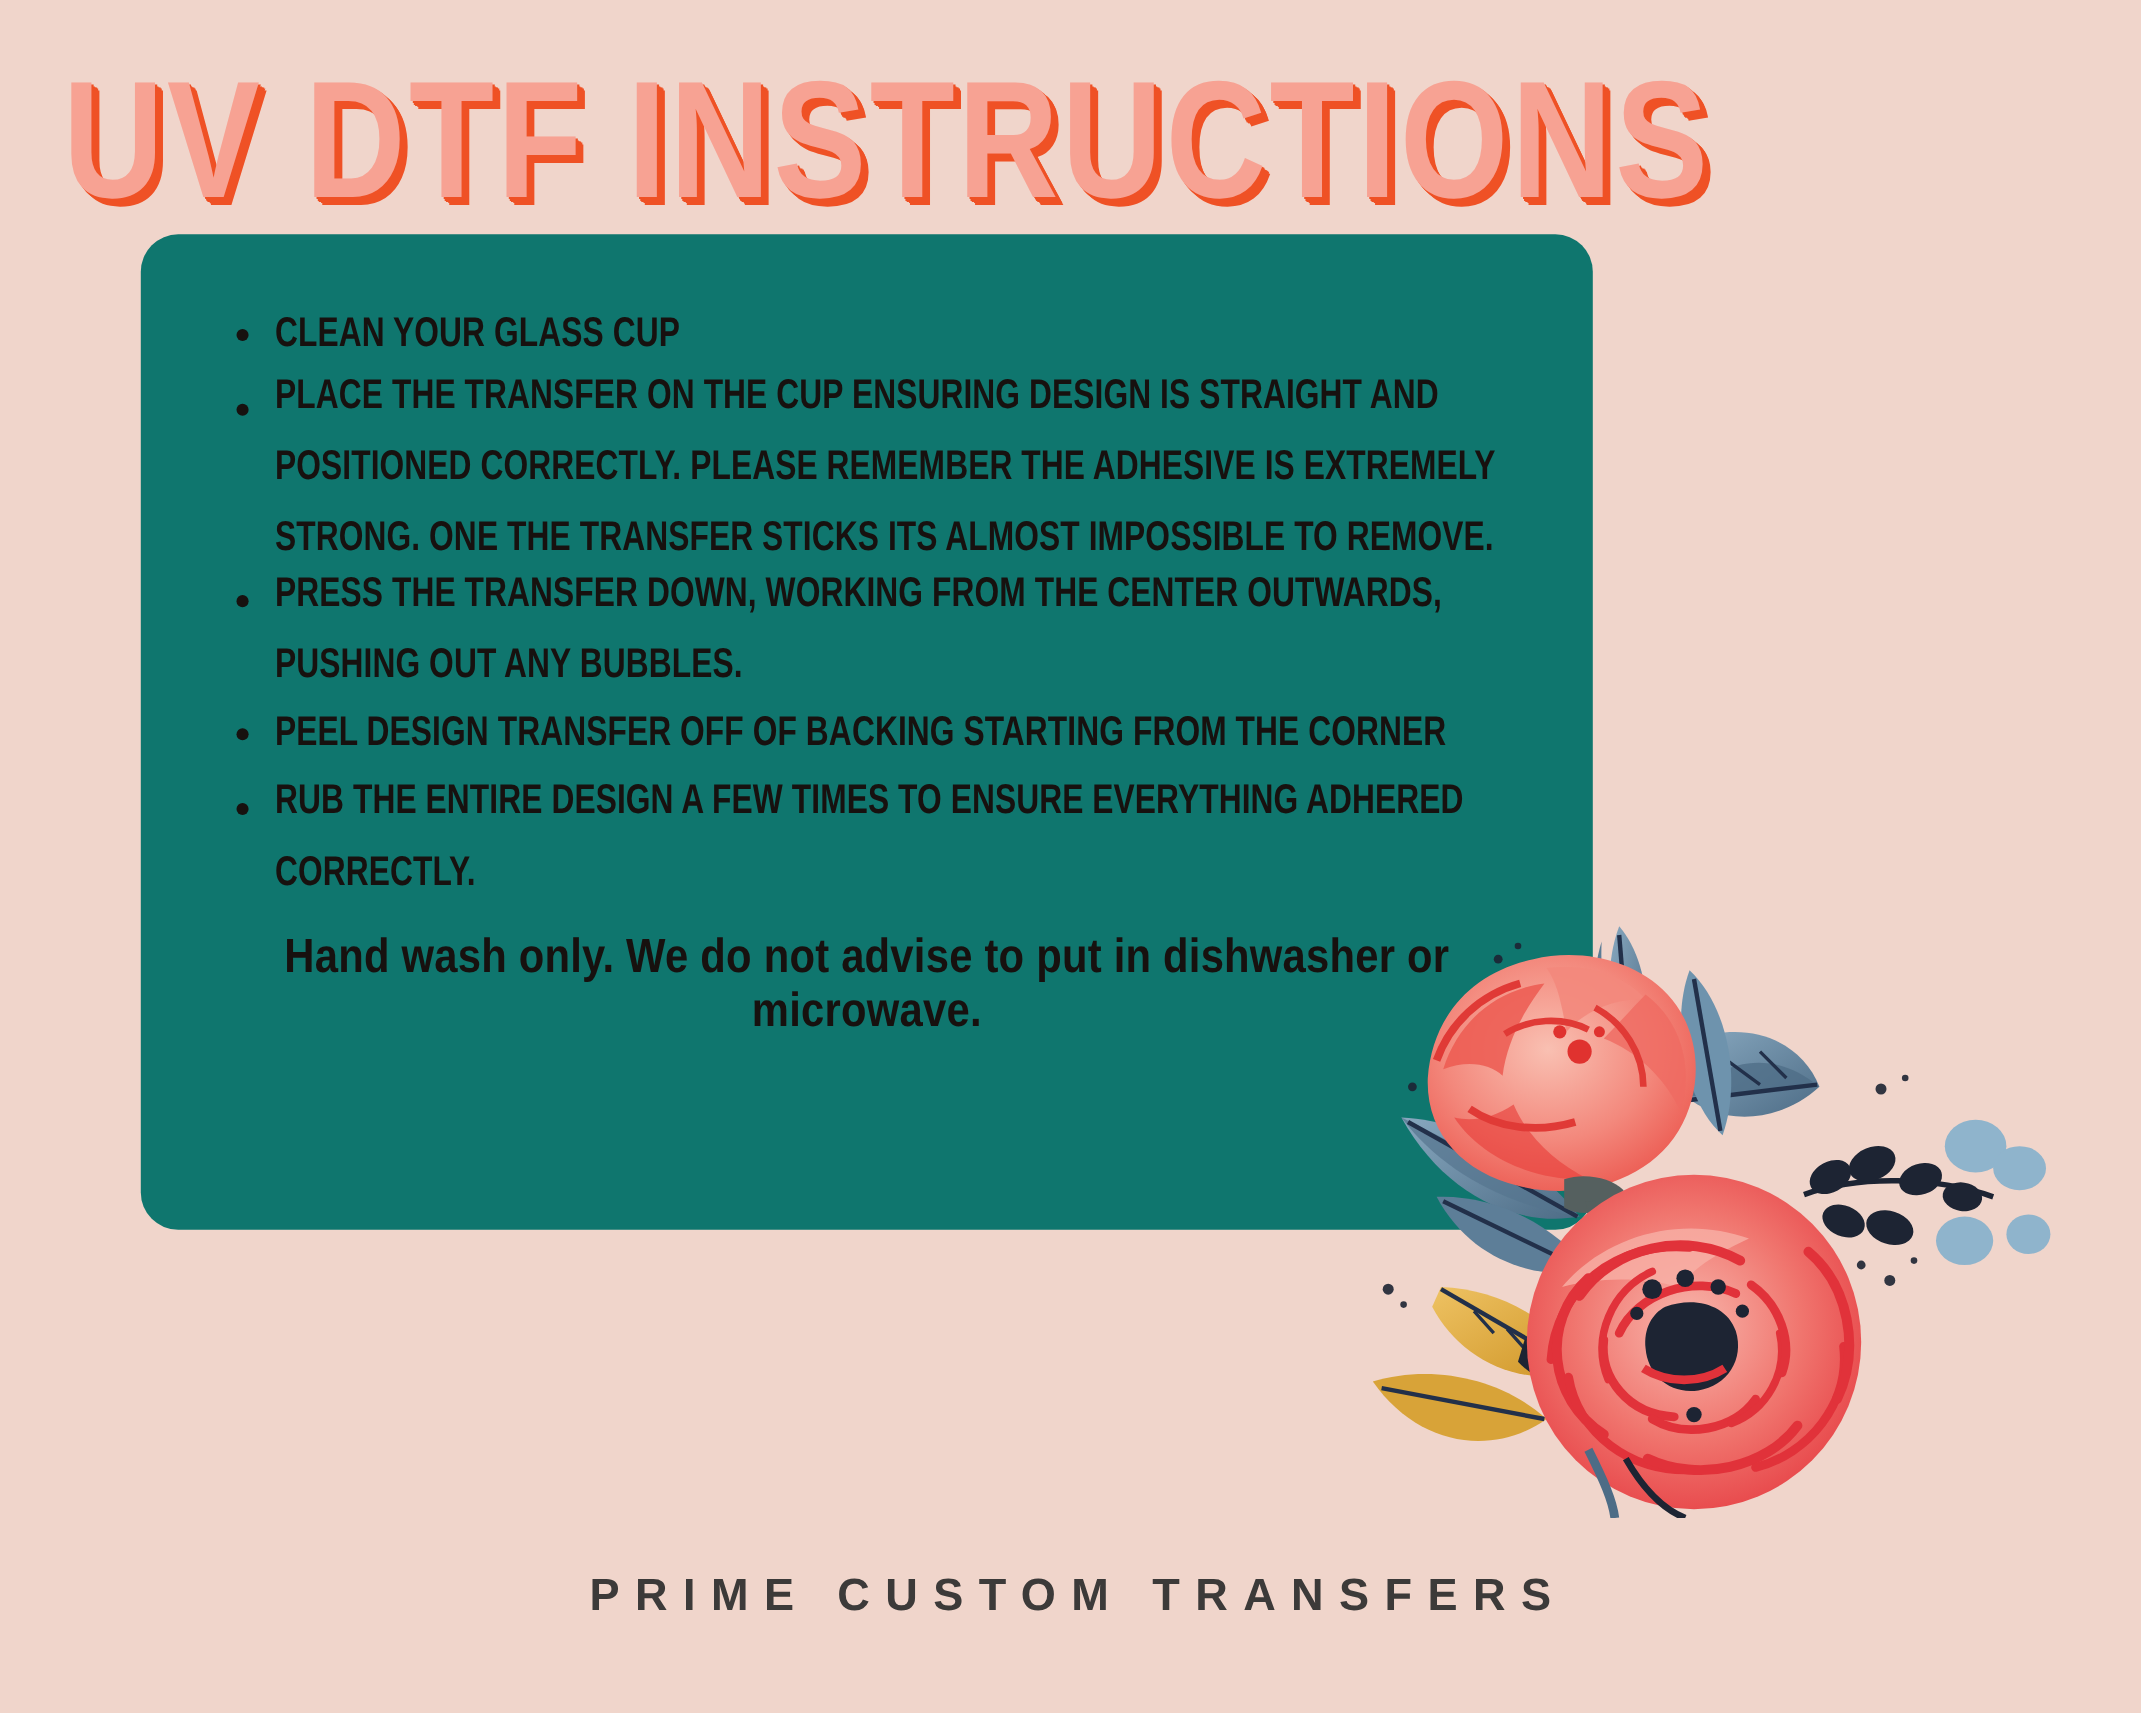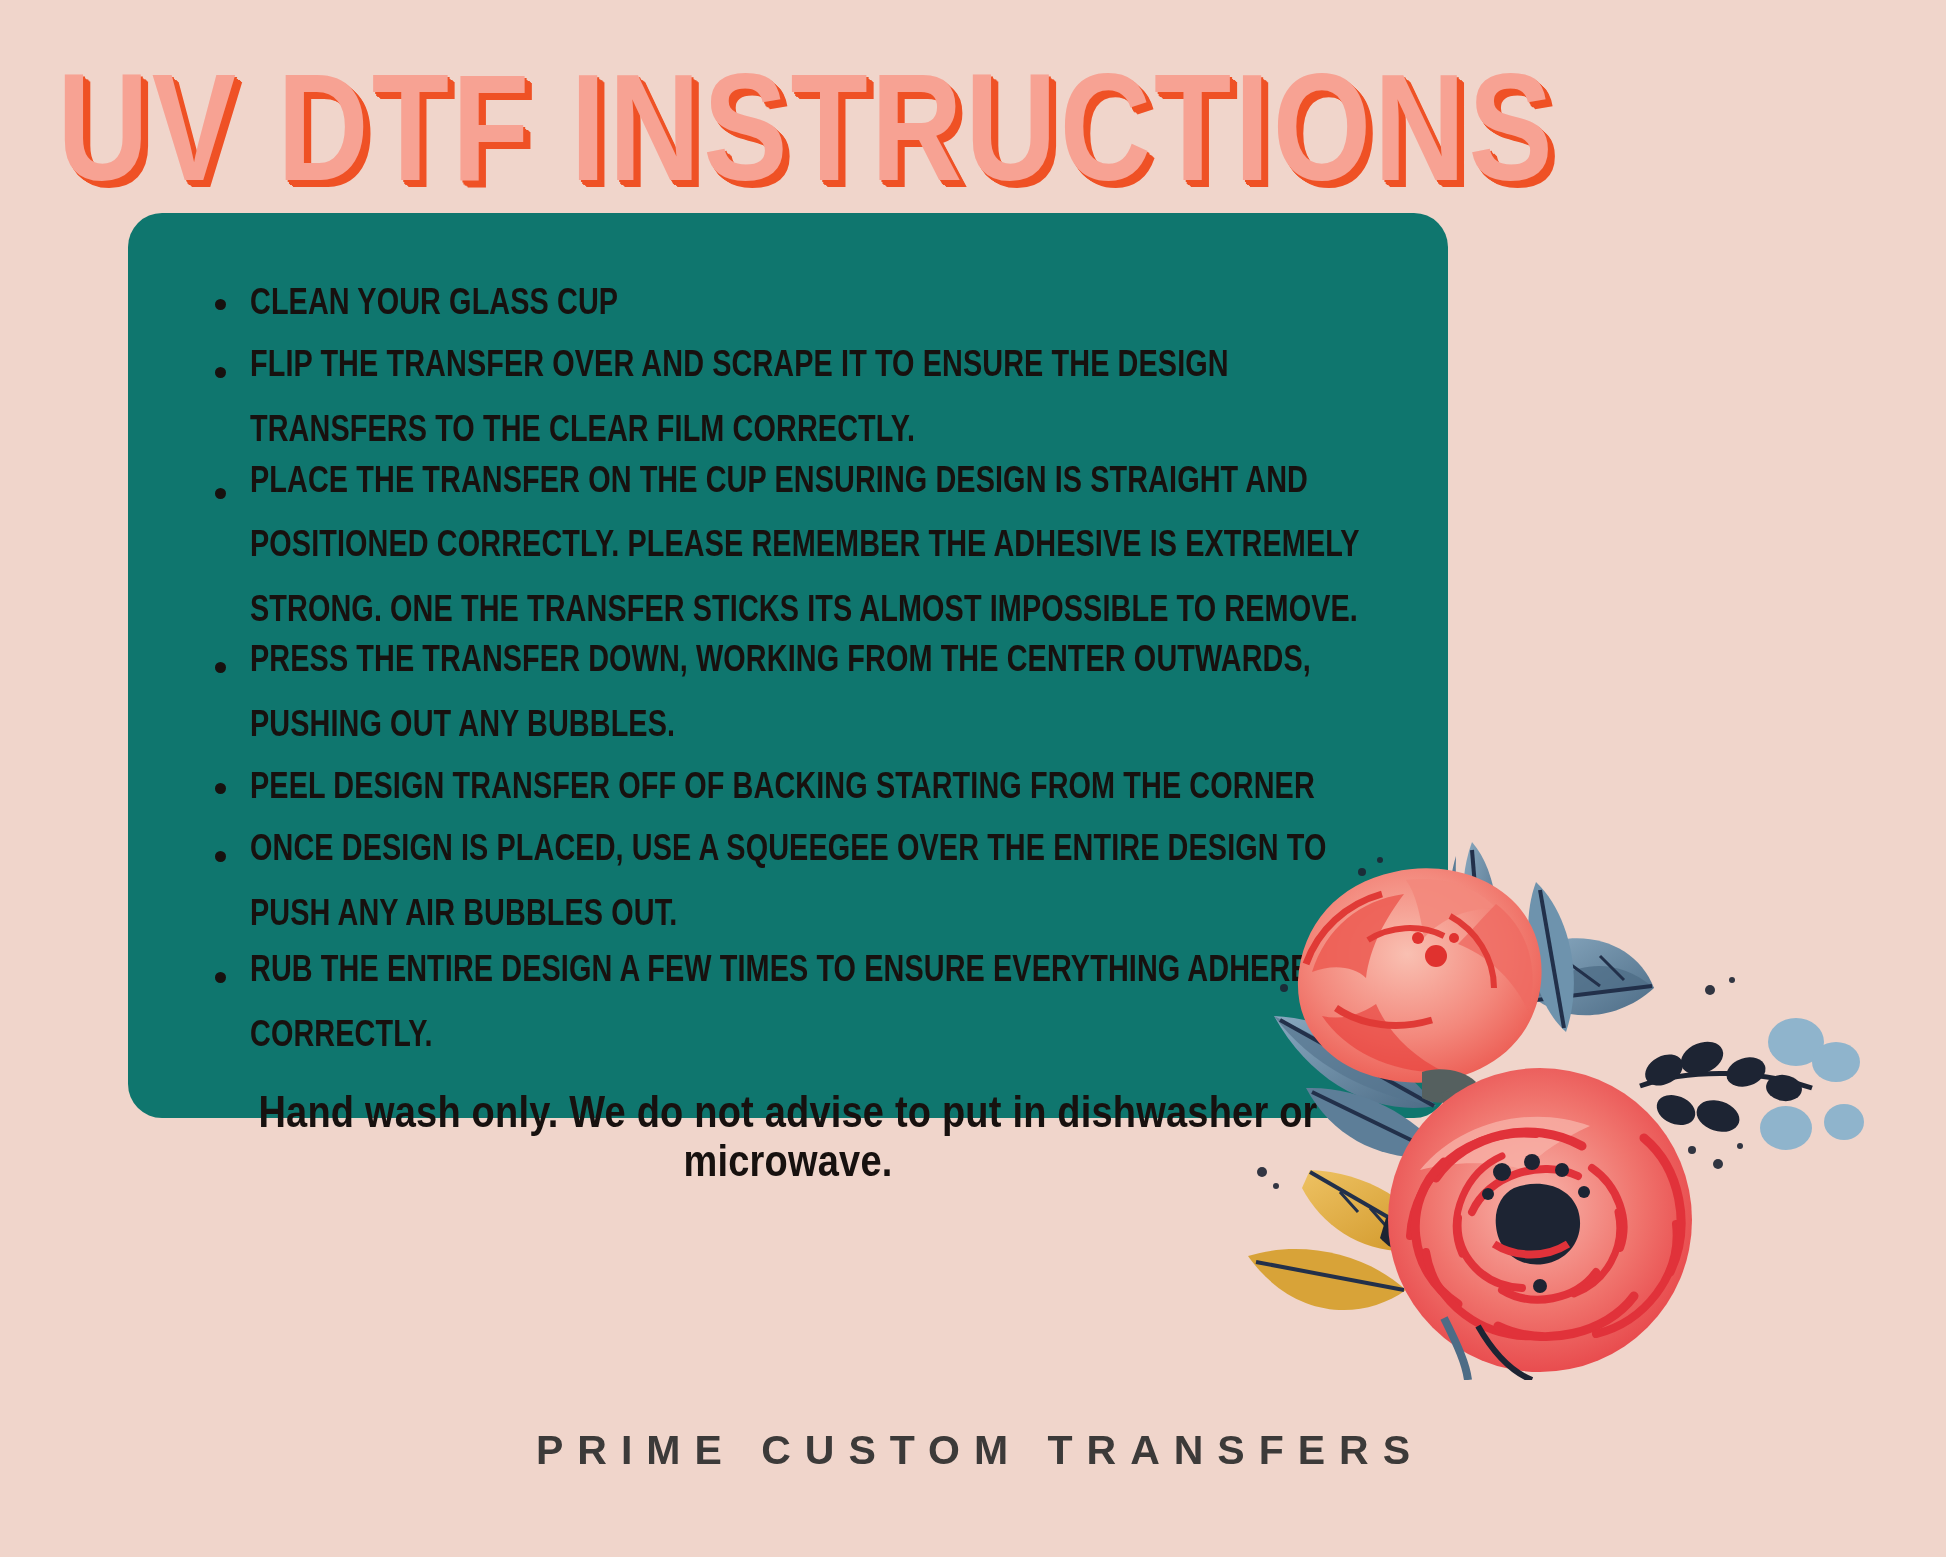--- a/index.html
+++ b/index.html
@@ -145,33 +145,27 @@
   <div class="title">UV DTF INSTRUCTIONS</div>
 </div>
 
 <div class="card">
 
   <ul class="steps">
     <li>
         <span class="txt">CLEAN YOUR GLASS CUP</span>
       </li>
     <li>
-        <span class="txt">FLIP THE TRANSFER OVER AND SCRAPE IT TO ENSURE THE DESIGN TRANSFERS TO THE CLEAR FILM CORRECTLY.</span>
-      </li>
-    <li>
         <span class="txt">PLACE THE TRANSFER ON THE CUP ENSURING DESIGN IS STRAIGHT AND POSITIONED CORRECTLY. PLEASE REMEMBER THE ADHESIVE IS EXTREMELY STRONG. ONE THE TRANSFER STICKS ITS ALMOST IMPOSSIBLE TO REMOVE.</span>
       </li>
     <li>
         <span class="txt">PRESS THE TRANSFER DOWN, WORKING FROM THE CENTER OUTWARDS, PUSHING OUT ANY BUBBLES.</span>
       </li>
     <li>
         <span class="txt">PEEL DESIGN TRANSFER OFF OF BACKING STARTING FROM THE CORNER</span>
-      </li>
-    <li>
-        <span class="txt">ONCE DESIGN IS PLACED, USE A SQUEEGEE OVER THE ENTIRE DESIGN TO PUSH ANY AIR BUBBLES OUT.</span>
       </li>
     <li>
         <span class="txt">RUB THE ENTIRE DESIGN A FEW TIMES TO ENSURE EVERYTHING ADHERED CORRECTLY.</span>
       </li>
   </ul>
 
   <div class="note"><span>Hand wash only. We do not advise to put in dishwasher or microwave.</span></div>
 </div>
 
 <div class="floral">

